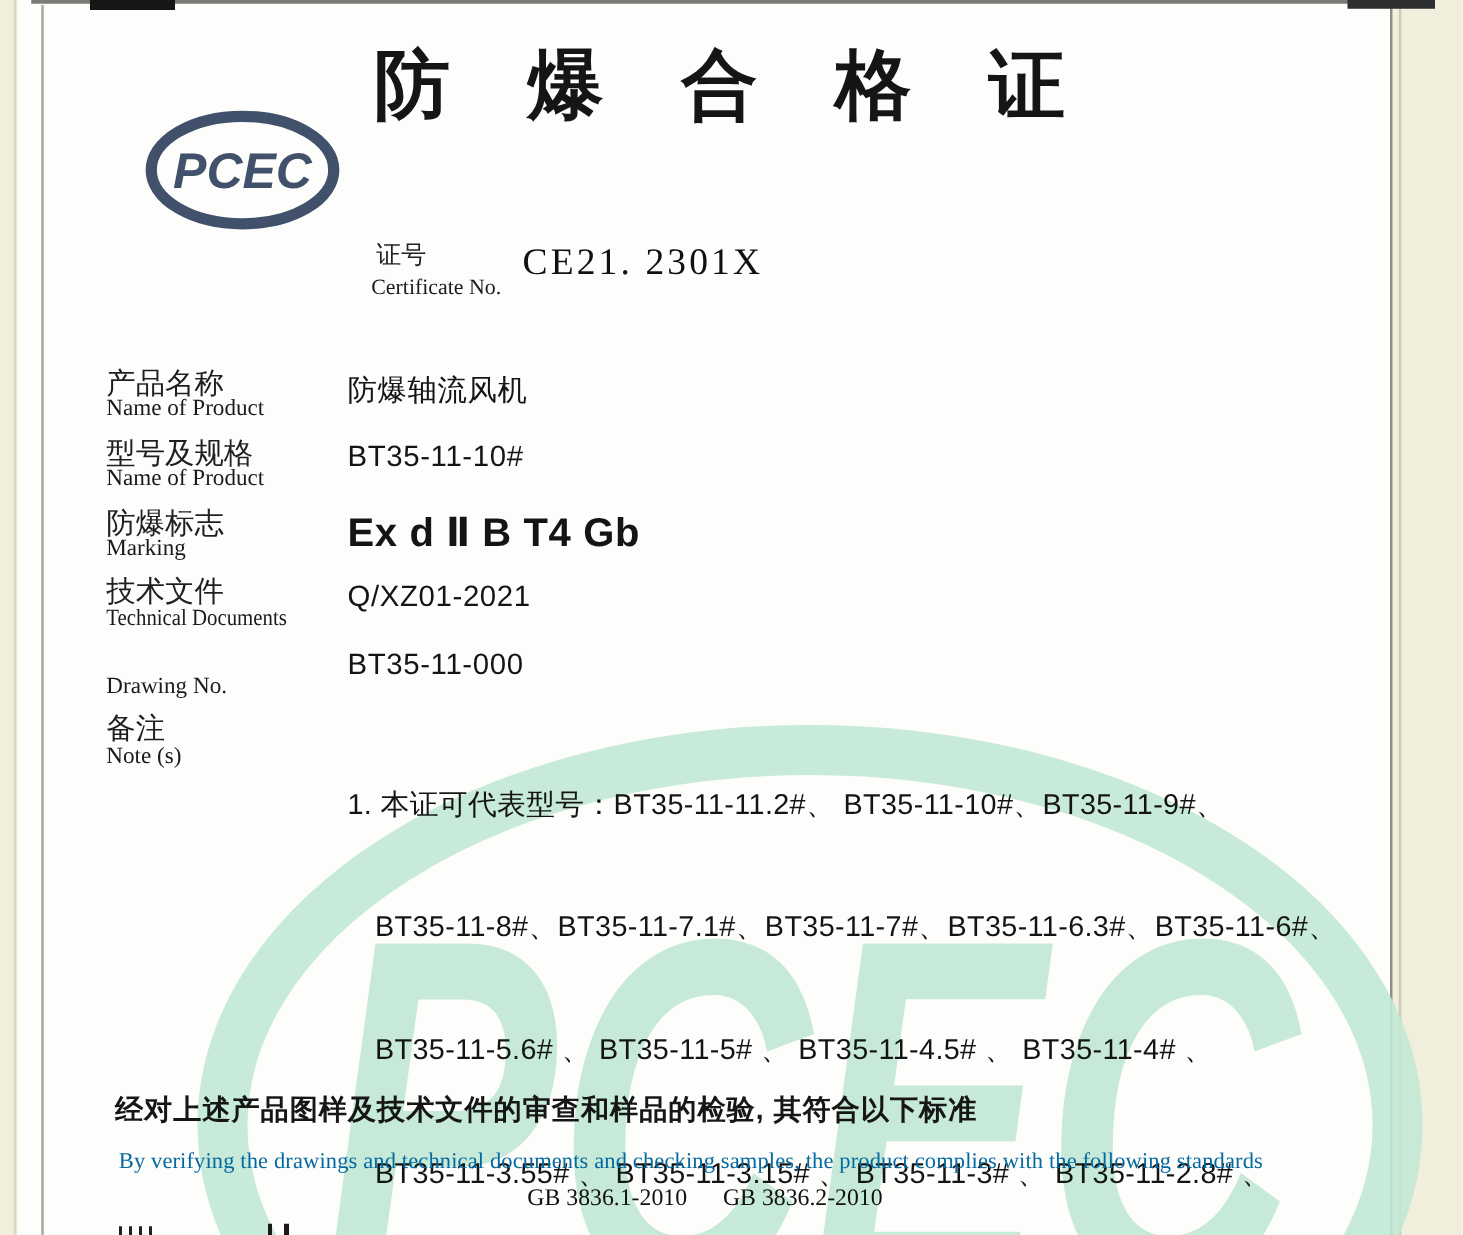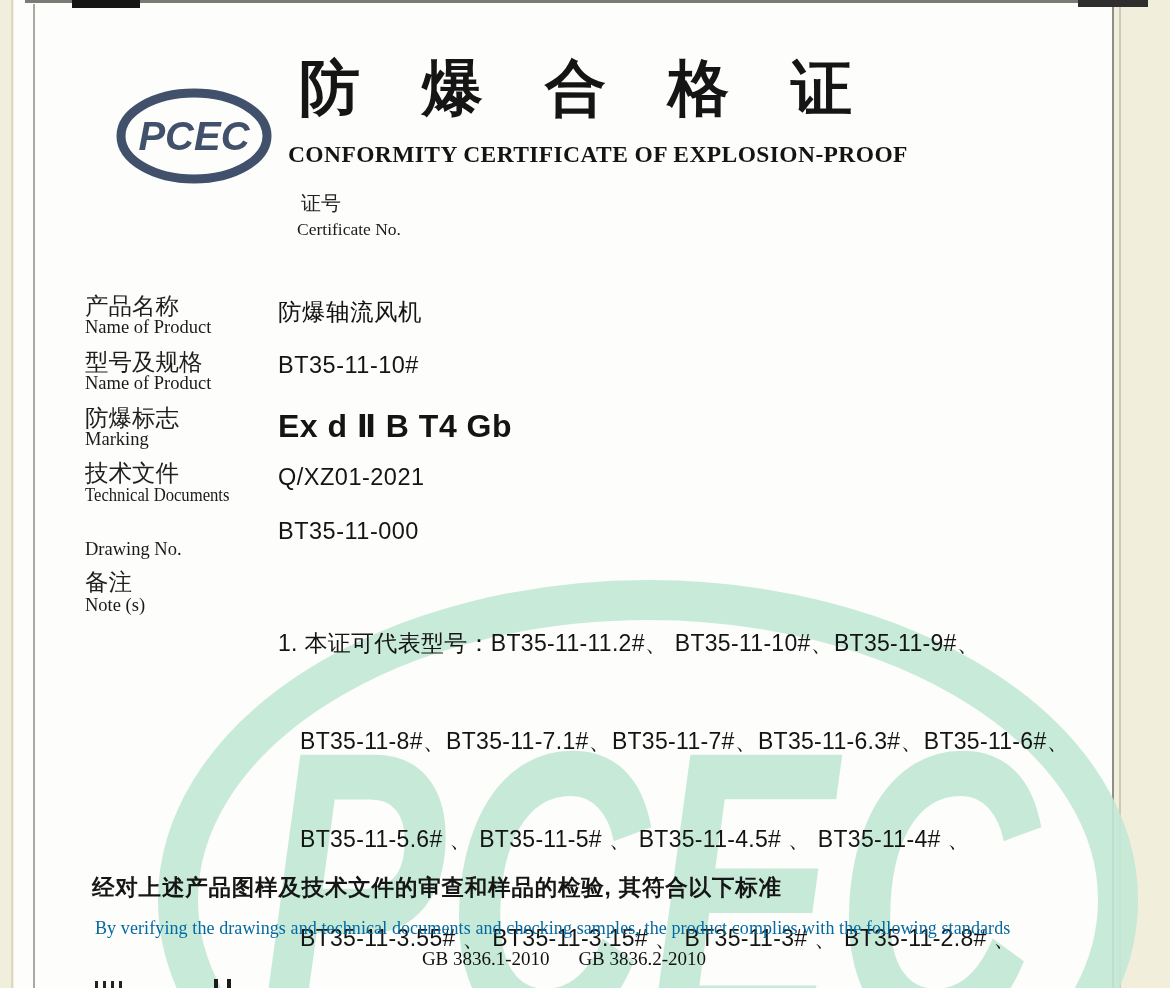--- a/index.html
+++ b/index.html
@@ -24,21 +24,21 @@
   .edge.blob2{left:1078px;top:0;width:70px;height:7px;background:#2e2e2e;}
   .edge.matline{left:11px;top:0;width:2px;height:988px;background:#dcd8c2;}
 
   
   .watermark{position:absolute;left:0;top:0;width:1170px;height:988px;z-index:1;pointer-events:none;}
   .content{position:absolute;left:0;top:0;width:1170px;height:988px;z-index:2;}
 
   
   .logo{position:absolute;left:112px;top:86px;}
   .cert-title{
-    position:absolute;left:299px;top:48px;
+    position:absolute;left:299px;top:28px;
     font-family:"Liberation Serif","DejaVu Serif",serif;
     font-size:61px;font-weight:bold;letter-spacing:62px;white-space:nowrap;
     color:#151515;
   }
   .cert-subtitle{
     position:absolute;left:288px;top:141px;
     font-family:"Liberation Serif","DejaVu Serif",serif;
     font-size:23.5px;font-weight:bold;letter-spacing:0.4px;white-space:nowrap;
     color:#141414;
   }
@@ -134,26 +134,26 @@
   </svg>
 
   <div class="content">
 
     <svg class="logo" width="164" height="100" viewBox="0 0 164 100">
       <ellipse cx="82" cy="50" rx="73" ry="43" fill="none" stroke="#41506b" stroke-width="9"></ellipse>
       <text x="82" y="64" text-anchor="middle" font-family="Liberation Sans, DejaVu Sans, sans-serif" font-style="italic" font-weight="bold" font-size="40" fill="#41506b">PCEC</text>
     </svg>
 
     <div class="cert-title">防爆合格证</div>
-    <div class="cert-subtitle">CONFORMITY CERTIFICATE OF EXPLOSION-PROOF</div>
 
     <div class="certno-zh">
       <span>证号</span>
     </div>
     <div class="certno-en">Certificate No.</div>
+    <div class="certno-value">CE21. 2301X</div>
 
     <div class="flabel-zh" style="top:290px">产品名称</div>
     <div class="flabel-en" style="top:317px">Name of Product</div>
     <div class="fvalue" style="top:296px">防爆轴流风机</div>
 
     <div class="flabel-zh" style="top:346px">型号及规格</div>
     <div class="flabel-en" style="top:373px">Name of Product</div>
     <div class="fvalue" style="top:352px">BT35-11-10#</div>
 
     <div class="flabel-zh" style="top:402px">防爆标志</div>

